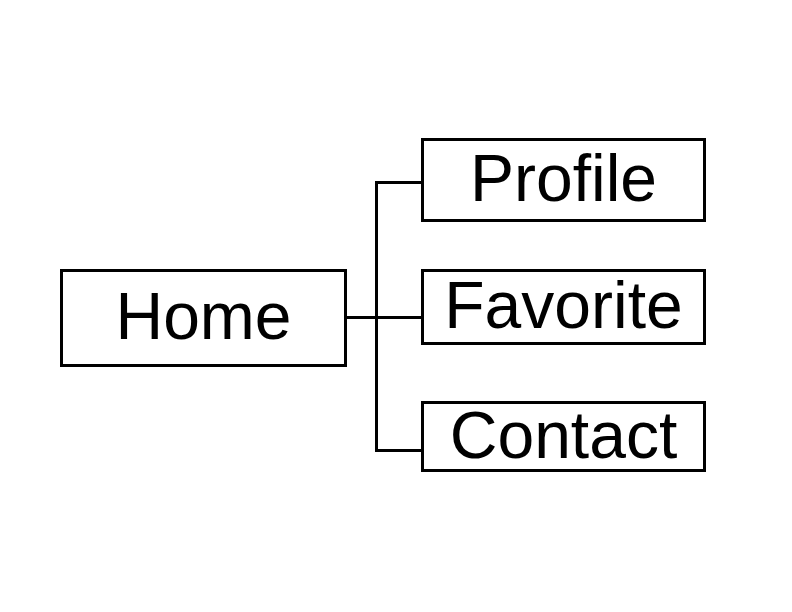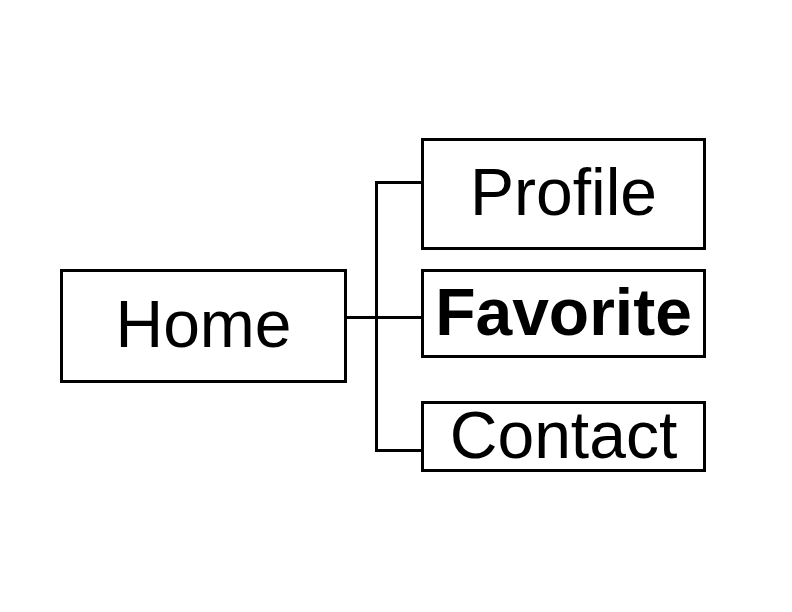--- a/index.html
+++ b/index.html
@@ -25,23 +25,23 @@
     justify-content: center;
     font-size: 66px;
     line-height: 1;
     color: #000000;
     white-space: nowrap;
   }
   .node-label {
     display: block;
     padding-bottom: 4px; 
   }
-  #node-home     { left: 60px;  top: 269px; width: 287px; height: 114px; }
-  #node-profile  { left: 421px; top: 138px; width: 285px; height: 112px; }
-  #node-favorite { left: 421px; top: 269px; width: 285px; height: 89px; font-weight: bold; }
+  #node-home     { left: 60px;  top: 269px; width: 287px; height: 98px; }
+  #node-profile  { left: 421px; top: 138px; width: 285px; height: 84px; }
+  #node-favorite { left: 421px; top: 269px; width: 285px; height: 76px; }
   #node-contact  { left: 421px; top: 401px; width: 285px; height: 71px; }
 
   .line {
     position: absolute;
     background: #000000;
   }
   
   #edge-home-favorite { left: 347px; top: 316px; width: 74px;  height: 3px; }
   
   #edge-trunk         { left: 375px; top: 181px; width: 3px;   height: 271px; }

